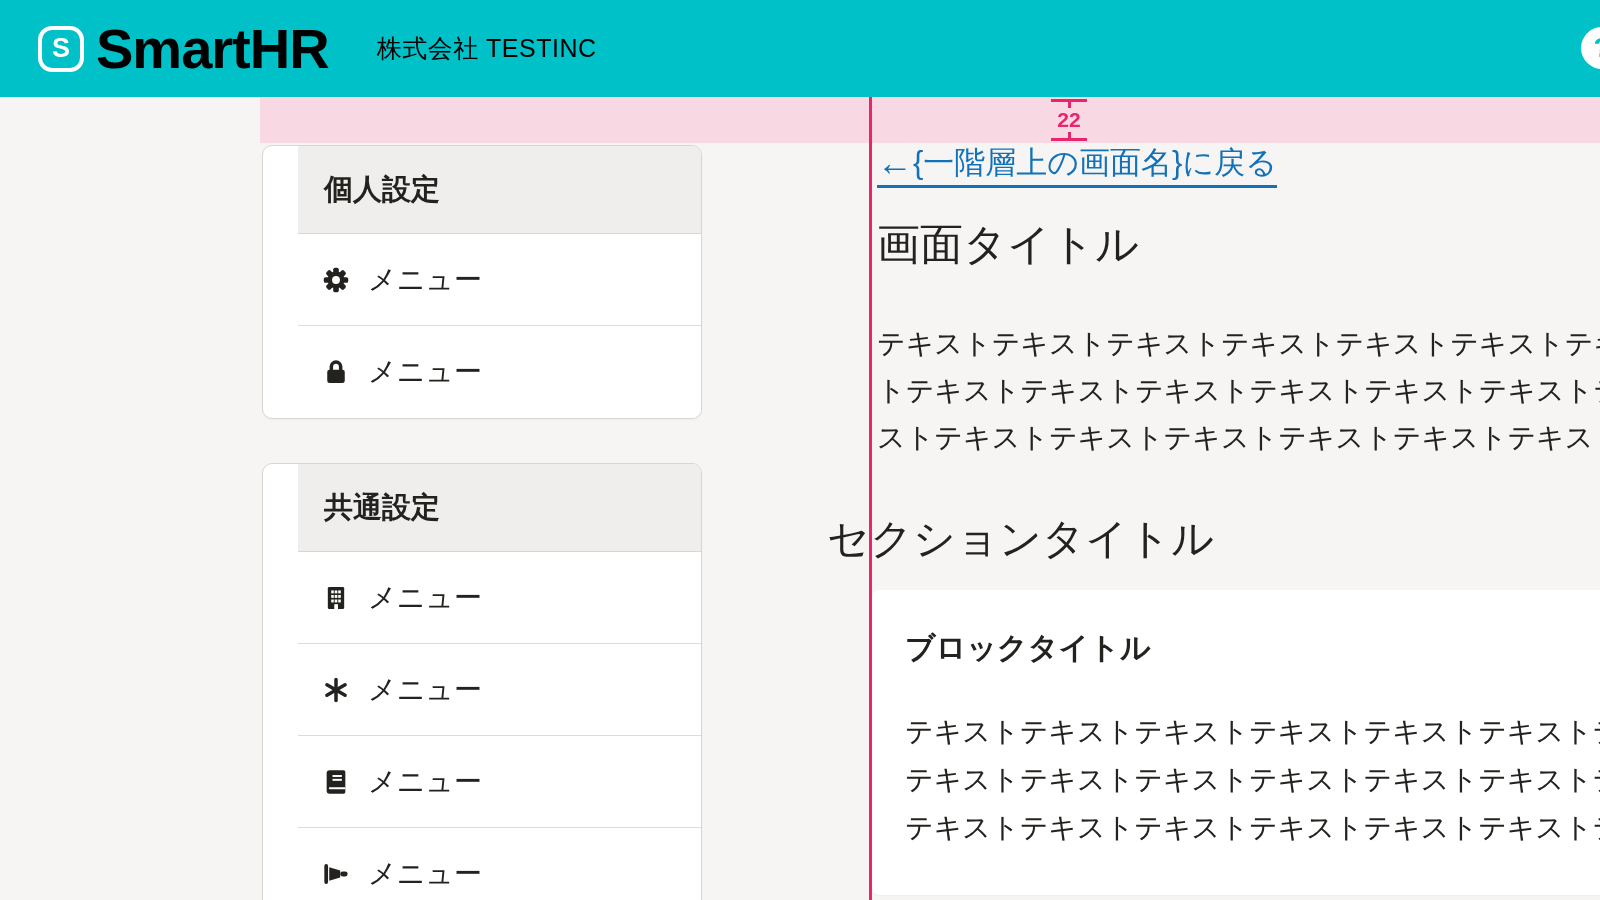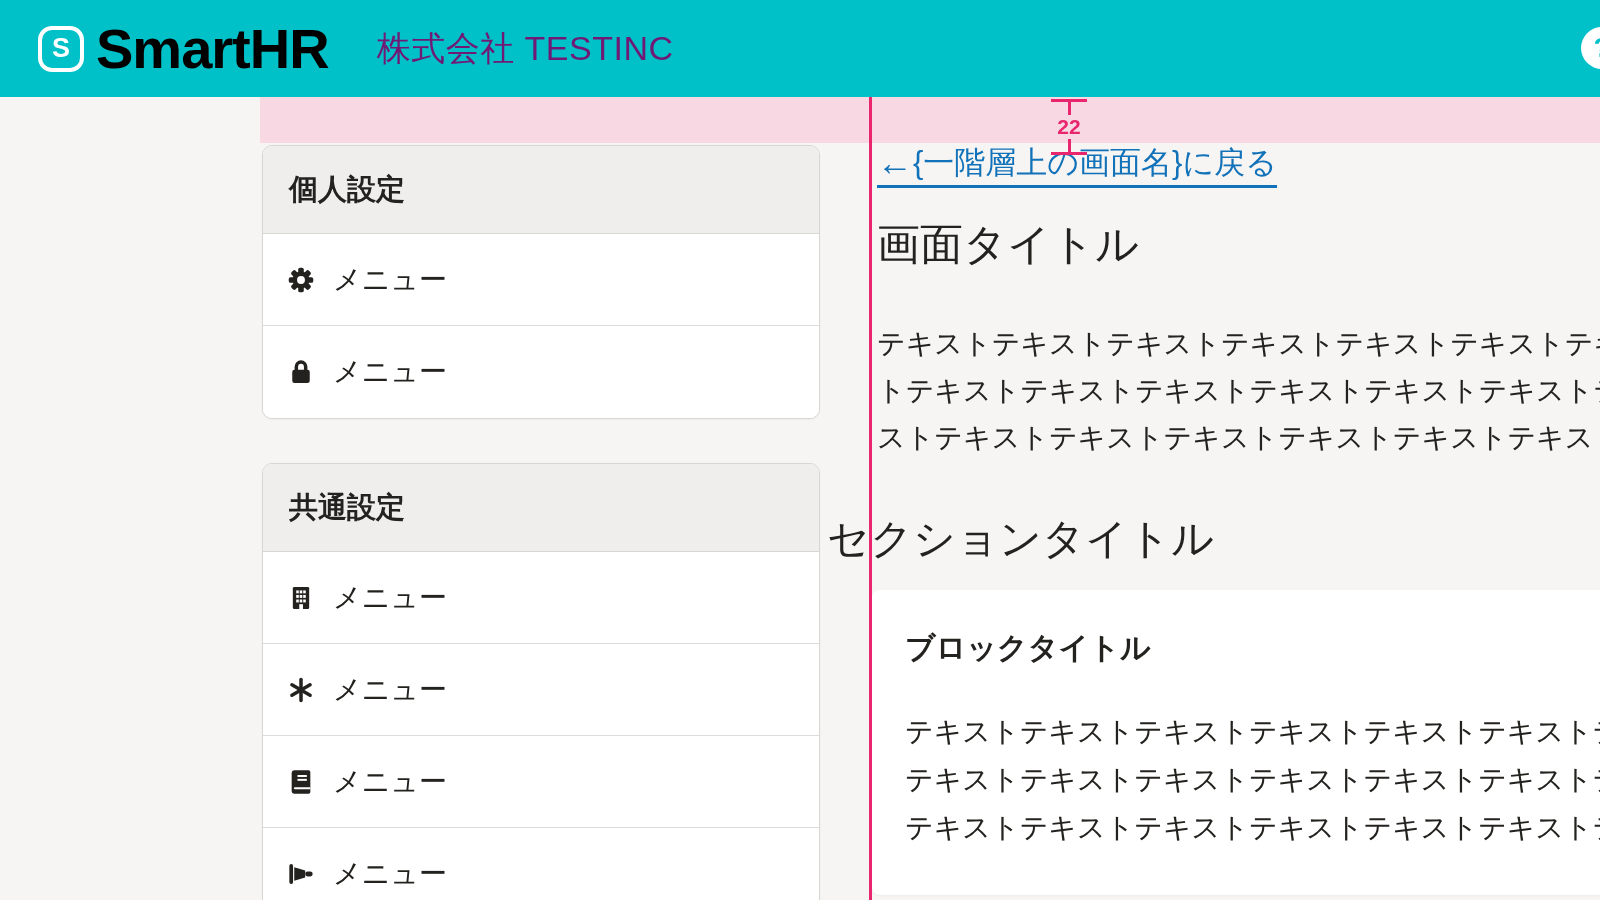--- a/index.html
+++ b/index.html
@@ -16,45 +16,46 @@
   }
   .logo { display:flex; align-items:center; margin-left:38px; cursor:pointer; }
   .logo-mark {
     width:46px; height:46px; border:4.5px solid #ffffff; border-radius:14px;
     display:flex; align-items:center; justify-content:center;
     color:#ffffff; font-size:27px; font-weight:800;
   }
   .logo-text {
     margin-left:12px; color:#000000; font-size:56px; font-weight:800; letter-spacing:-1px;
   }
-  .company { margin-left:48px; color:#701a75; font-size:34px; font-weight:400; letter-spacing:0.5px; }
+  .company { margin-left:48px; color:#000000; font-size:25px; font-weight:400; letter-spacing:0.5px; }
   .help {
     position:absolute; left:1581px; top:27px; width:42px; height:42px; border-radius:50%;
     background:#ffffff; display:flex; align-items:center; justify-content:center; cursor:pointer;
   }
   .help span { color:#00c0c8; font-size:28px; font-weight:800; }
 
   
   .pink-band { position:absolute; left:260px; top:97px; width:1340px; height:46px; background:#f8d9e3; }
   .vline { position:absolute; left:869px; top:97px; width:3px; height:803px; background:#e8256d; z-index:40; }
-  .measure { position:absolute; left:1051px; top:99px; width:36px; height:56px; z-index:45; }
+  .measure { position:absolute; left:1051px; top:99px; width:36px; height:42px; z-index:45; }
   .measure .cap { position:absolute; left:0; width:36px; height:3px; background:#e8256d; }
   .measure .cap.top { top:0; }
   .measure .cap.bottom { bottom:0; }
   .measure .mline { position:absolute; left:16.5px; top:3px; bottom:3px; width:3px; background:#e8256d; }
   .measure .mlabel {
     position:absolute; left:50%; top:50%; transform:translate(-50%,-50%);
     background:#f8d9e3; color:#e8256d; font-size:21px; font-weight:700; padding:0 2px;
   }
 
   
   .card {
-    position:absolute; left:262px; width:558px; background:#ffffff;
+    position:absolute; left:262px; width:440px; background:#ffffff;
     border:1px solid #d8d6d3; border-radius:10px; overflow:hidden;
     box-shadow:0 1px 2px rgba(0,0,0,0.04);
+    padding-left:35px;
   }
   .card-header {
     background:#efeeec; border-bottom:1px solid #d8d6d3; height:88px;
     display:flex; align-items:center; padding-left:26px;
     font-size:29px; font-weight:700; color:#23221f;
   }
   .menu-row {
     height:92px; display:flex; align-items:center; padding-left:24px;
     background:#ffffff; border-bottom:1px solid #dedcda; cursor:pointer;
   }

